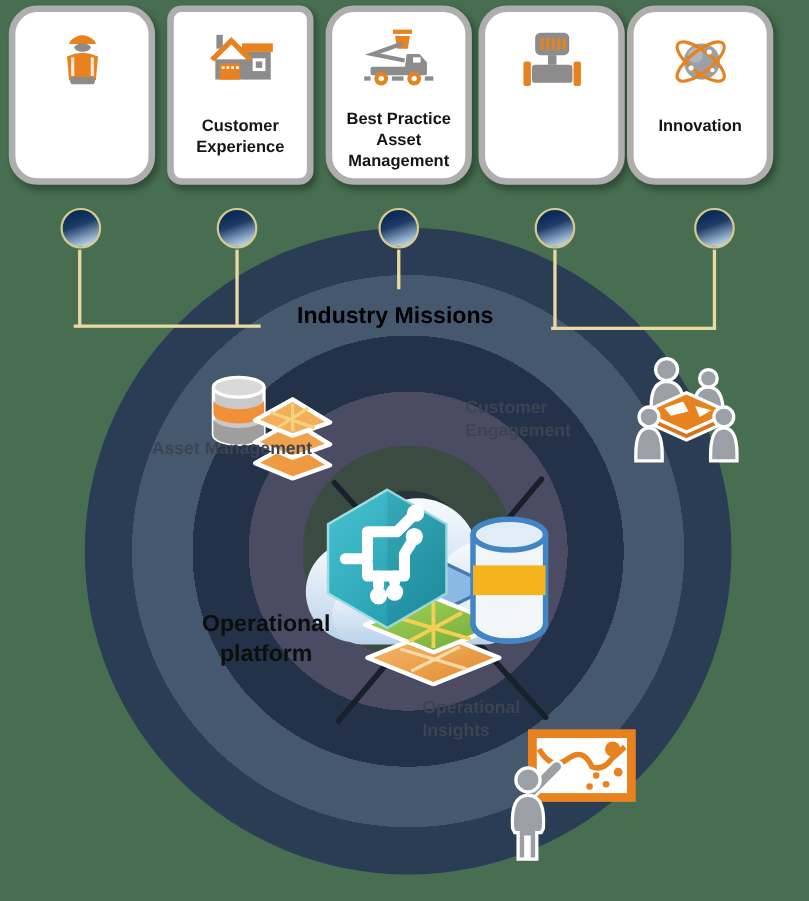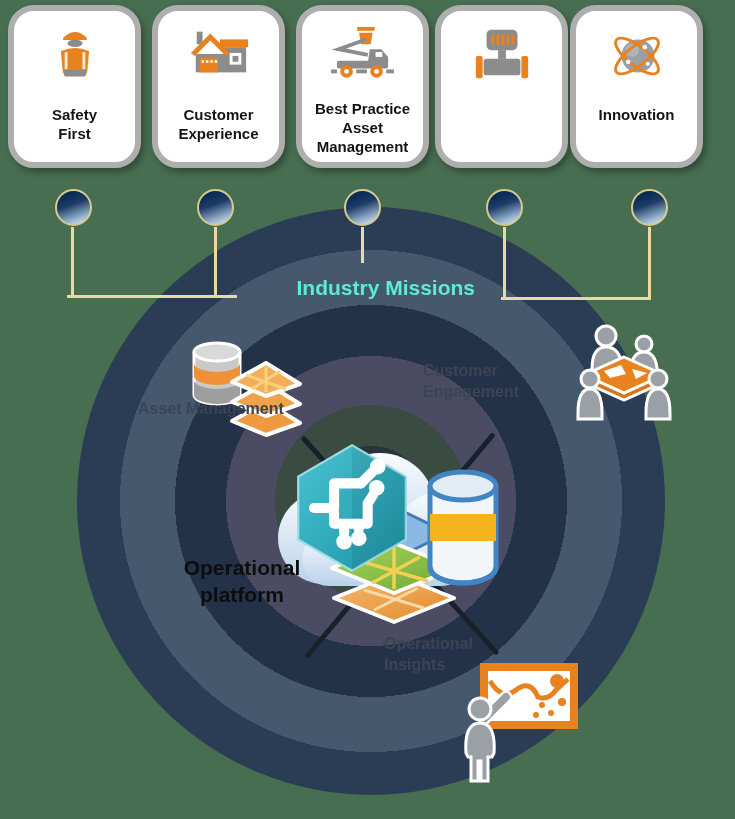--- a/index.html
+++ b/index.html
@@ -27,22 +27,22 @@
           #3a4c42 55px 96px,
           #4b4b63 96px 145px,
           #233248 145px 196px,
           #46586e 196px 251px,
           #2b3d55 251px 294px);}
   .xline{position:absolute;width:292px;height:5px;background:#18202c;border-radius:3px;}
   .ring-label{position:absolute;font-weight:bold;font-size:16px;line-height:1.32;
         color:#3c4454;}
   .center-label{position:absolute;font-weight:bold;font-size:21px;line-height:1.3;
         color:#0d0d0d;text-align:center;}
-  .missions-label{position:absolute;left:270px;top:276px;width:205px;text-align:right;
-        font-weight:bold;font-size:21px;color:#5eead4;}
+  .missions-label{position:absolute;left:270px;top:276px;width:205px;text-align:left;
+        font-weight:bold;font-size:21px;color:#000000;}
   .iconbox{position:absolute;display:block;}
 </style>
 </head>
 <body>
 
 <div id="stage">
 
   <div class="ring-circle"></div>
 
   <div class="xline" style="left:254px;top:543px;transform:rotate(48deg);"></div>
@@ -52,24 +52,23 @@
     <span class="card-icon">
       <svg width="60" height="60" viewBox="0 0 64 64">
         <path d="M20 13 Q32 2 44 13 L45 16 H19 Z" fill="#e8821e"></path>
         <ellipse cx="32" cy="19.5" rx="8" ry="4" fill="#8c8c8c"></ellipse>
         <path d="M17 28 Q32 21 47 28 L45 51 Q32 55 19 51 Z" fill="#e8821e"></path>
         <rect x="21" y="29" width="3" height="18" fill="#ffffff" opacity="0.85"></rect>
         <rect x="40" y="29" width="3" height="18" fill="#ffffff" opacity="0.85"></rect>
         <rect x="20" y="48" width="24" height="7" rx="3" fill="#8c8c8c"></rect>
       </svg>
     </span>
-    <div class="card-label narrow">Safety First</div>
-  </div>
-
-  <div class="card" style="left:152px;">
+  </div>
+
+  <div class="card" style="left:152px;border-radius:13px;">
     <span class="card-icon">
       <svg width="62" height="54" viewBox="0 0 64 52">
         <rect x="9" y="5" width="6" height="13" fill="#8c8c8c"></rect>
         <rect x="33" y="13" width="29" height="8" fill="#e8821e"></rect>
         <rect x="37" y="21" width="23" height="26" fill="#8c8c8c"></rect>
         <rect x="43" y="27" width="12" height="12" fill="#ffffff"></rect>
         <rect x="46" y="30" width="6" height="6" fill="#8c8c8c"></rect>
         <polygon points="3,27 23,7 43,27 39,30 23,14 7,30" fill="#e8821e"></polygon>
         <rect x="8" y="28" width="30" height="19" fill="#8c8c8c"></rect>
         <rect x="12" y="32" width="19" height="15" fill="#e8821e"></rect>

